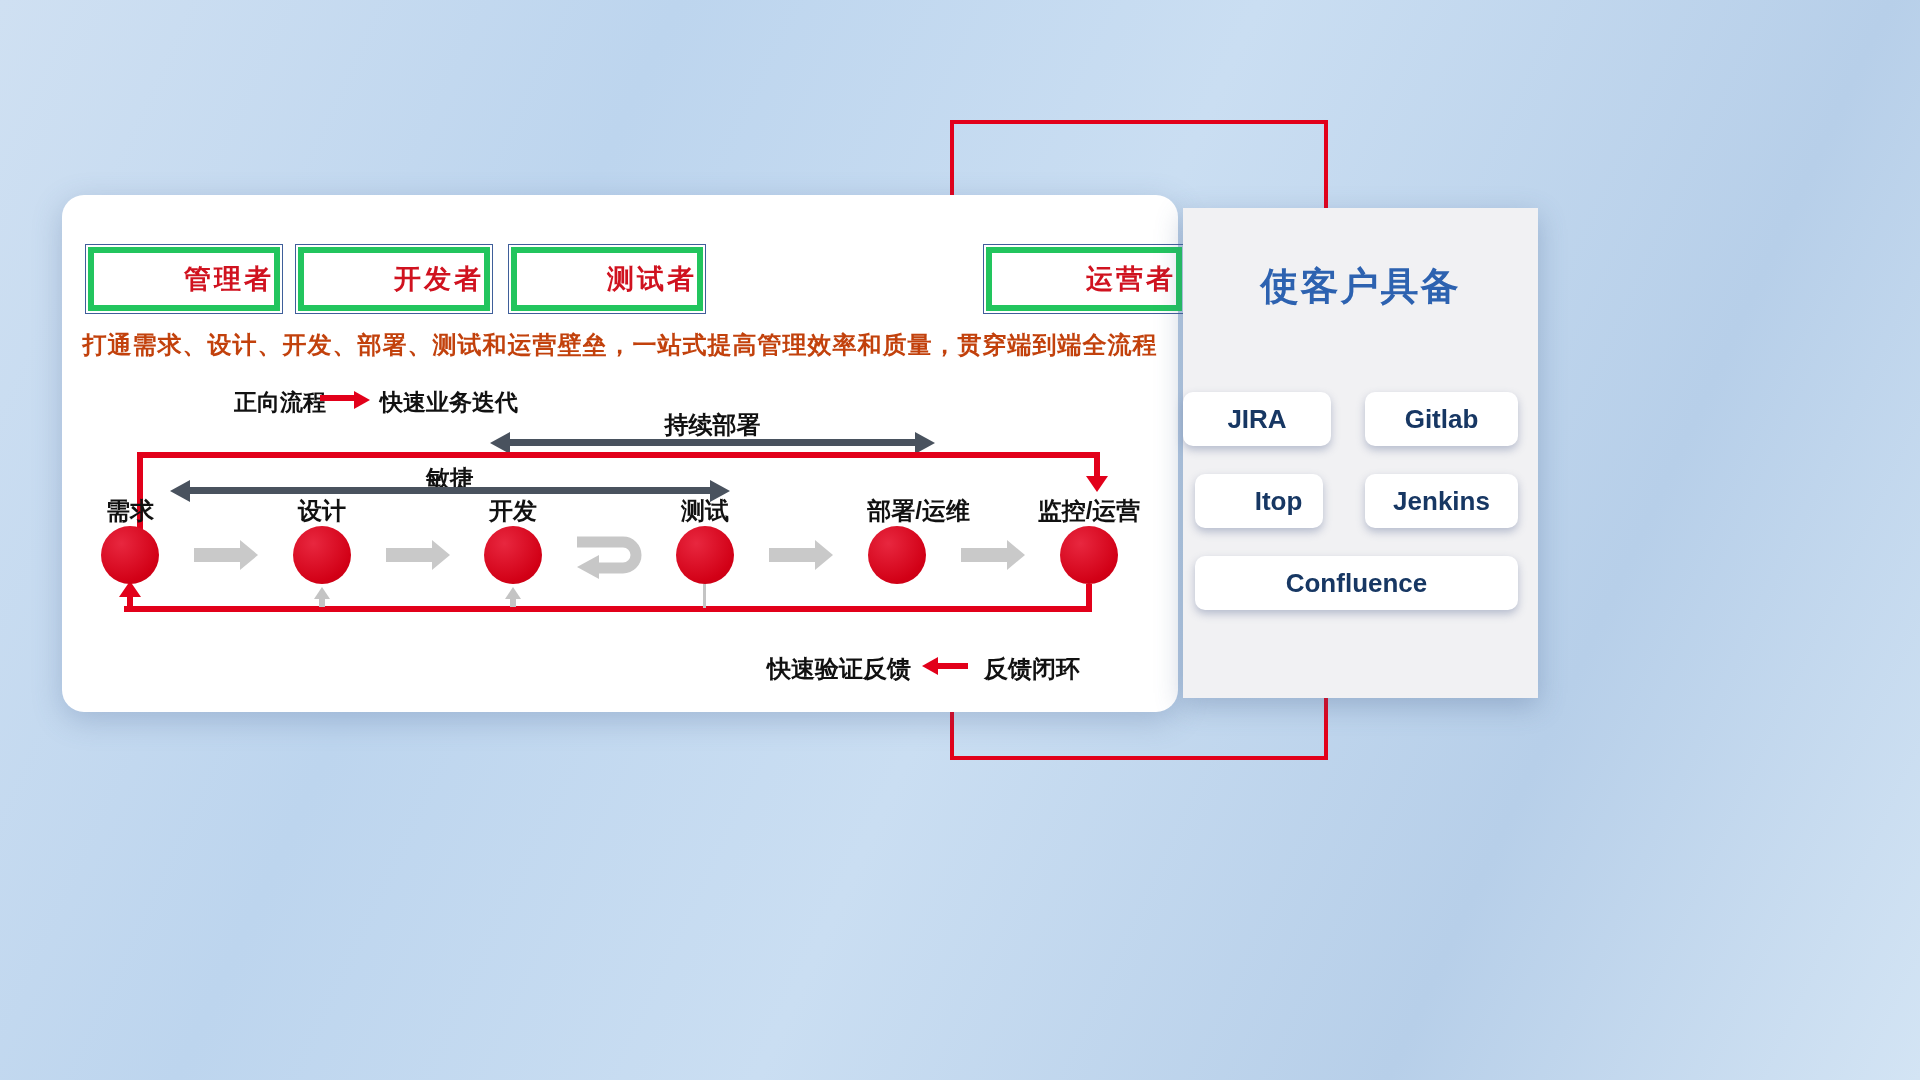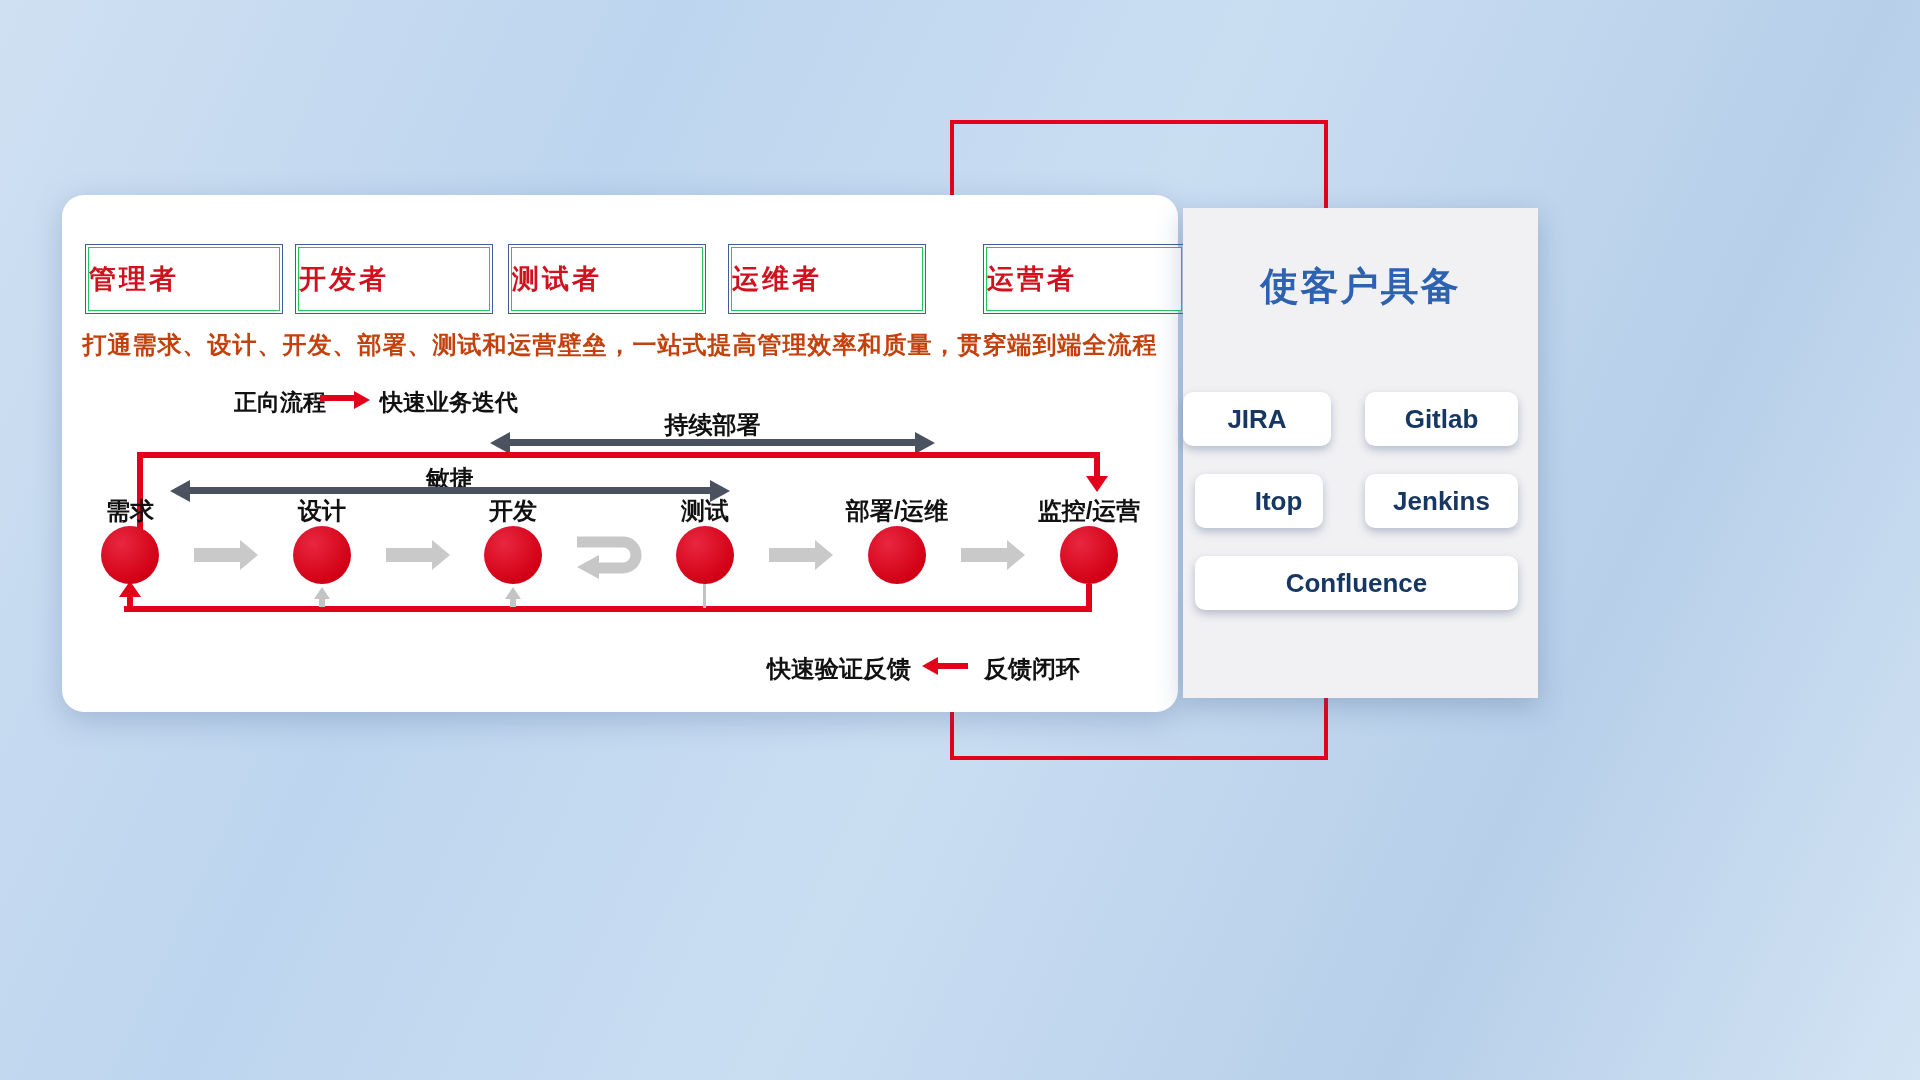--- a/index.html
+++ b/index.html
@@ -6,21 +6,21 @@
   html,body { width:1920px; height:1080px; }
   body {
     position:relative; overflow:hidden;
     font-family:"Liberation Sans","DejaVu Sans",sans-serif;
     background:linear-gradient(115deg,#cfe0f2 0%,#bdd5ee 28%,#cadef2 52%,#b7cfe9 78%,#d3e4f4 100%);
   }
   .red-frame { position:absolute; left:950px; top:120px; width:378px; height:640px; border:4px solid #e2001a; z-index:1; }
 
   .main-panel { position:absolute; left:62px; top:195px; width:1116px; height:517px; background:#fff; border-radius:22px; box-shadow:0 8px 30px rgba(70,95,140,.28); z-index:2; }
 
-  .role-box { position:absolute; top:52px; height:64px; width:192px; background:#fff; border:1px solid #22c55e; outline:1px solid #3f5e9a; outline-offset:2px; display:flex; align-items:center; justify-content:flex-start; }
+  .role-box { position:absolute; top:52px; height:64px; width:192px; background:#fff; border:6px solid #22c55e; outline:1px solid #3f5e9a; outline-offset:2px; display:flex; align-items:center; justify-content:flex-end; }
   .role-label { color:#d0121f; font-weight:bold; font-size:27px; letter-spacing:3px; }
 
   .description { position:absolute; left:0; top:134px; width:100%; text-align:center; font-size:24px; font-weight:bold; color:#c2410c; letter-spacing:1px; }
 
   .legend-label { position:absolute; font-size:23px; font-weight:bold; color:#111; }
 
   .tri { position:absolute; width:0; height:0; }
   .tri-right-red { border-top:9px solid transparent; border-bottom:9px solid transparent; border-left:16px solid #e2001a; }
   .tri-left-red  { border-top:9px solid transparent; border-bottom:9px solid transparent; border-right:16px solid #e2001a; }
   .tri-up-red    { border-left:11px solid transparent; border-right:11px solid transparent; border-bottom:16px solid #e2001a; }
@@ -59,23 +59,20 @@
 
   <div class="role-box" style="left:26px;">
       <span class="role-label">管理者</span>
     </div>
   <div class="role-box" style="left:236px;">
       <span class="role-label">开发者</span>
     </div>
   <div class="role-box" style="left:449px;">
       <span class="role-label">测试者</span>
     </div>
-  <div class="role-box" style="left:669px;">
-      <span class="role-label">运维者</span>
-    </div>
   <div class="role-box" style="left:924px;width:196px;">
       <span class="role-label">运营者</span>
     </div>
 
   <div class="description">打通需求、设计、开发、部署、测试和运营壁垒，一站式提高管理效率和质量，贯穿端到端全流程</div>
 
   <span class="legend-label" style="left:172px;top:192px;">正向流程</span>
   <span class="tri tri-right-red" style="left:292px;top:196px;"></span>
   <span class="red-line" style="left:258px;top:200px;width:36px;height:6px;"></span>
   <span class="legend-label" style="left:318px;top:192px;">快速业务迭代</span>
@@ -100,21 +97,21 @@
   <span class="tri tri-down-red" style="left:1024px;top:281px;"></span>
   <div class="red-line" style="left:1024px;top:389px;width:6px;height:26px;"></div>
   <div class="red-line" style="left:62px;top:411px;width:968px;height:6px;"></div>
   <div class="red-line" style="left:65px;top:401px;width:6px;height:12px;"></div>
   <span class="tri tri-up-red" style="left:57px;top:386px;"></span>
 
   <div class="stage-label" style="left:-22px;">需求</div>
   <div class="stage-label" style="left:170px;">设计</div>
   <div class="stage-label" style="left:361px;">开发</div>
   <div class="stage-label" style="left:553px;">测试</div>
-  <div class="stage-label" style="left:745px;">部署/运维</div>
+  <div class="stage-label" style="left:728px;text-align:right;">部署/运维</div>
   <div class="stage-label" style="left:937px;">监控/运营</div>
 
   <div class="stage-circle" style="left:39px;"></div>
   <div class="stage-circle" style="left:231px;"></div>
   <div class="stage-circle" style="left:422px;"></div>
   <div class="stage-circle" style="left:614px;"></div>
   <div class="stage-circle" style="left:806px;"></div>
   <div class="stage-circle" style="left:998px;"></div>
 
   <div class="flow-arrow" style="left:132px;">

